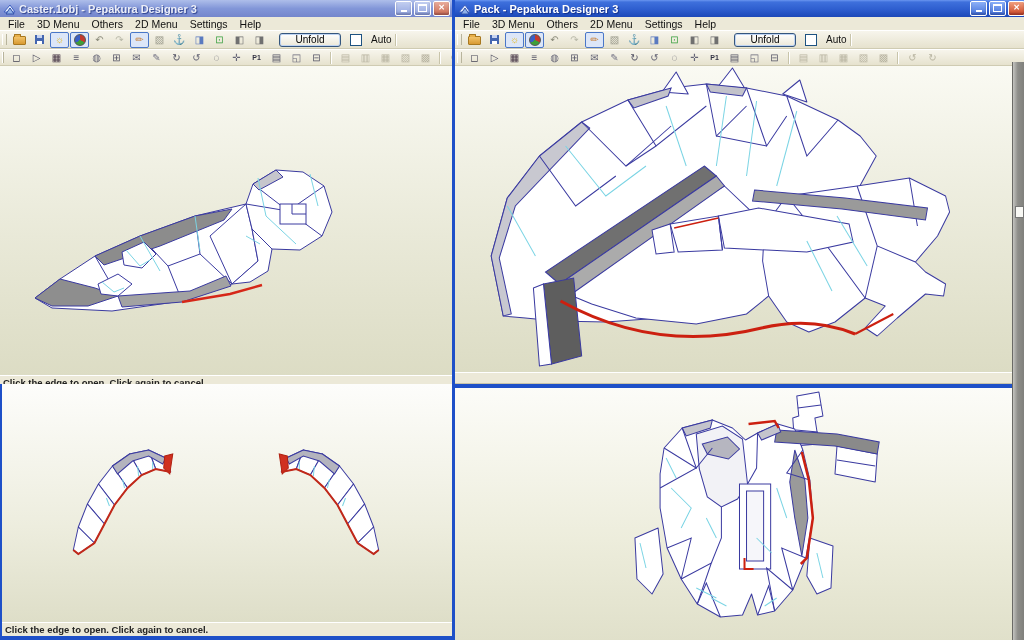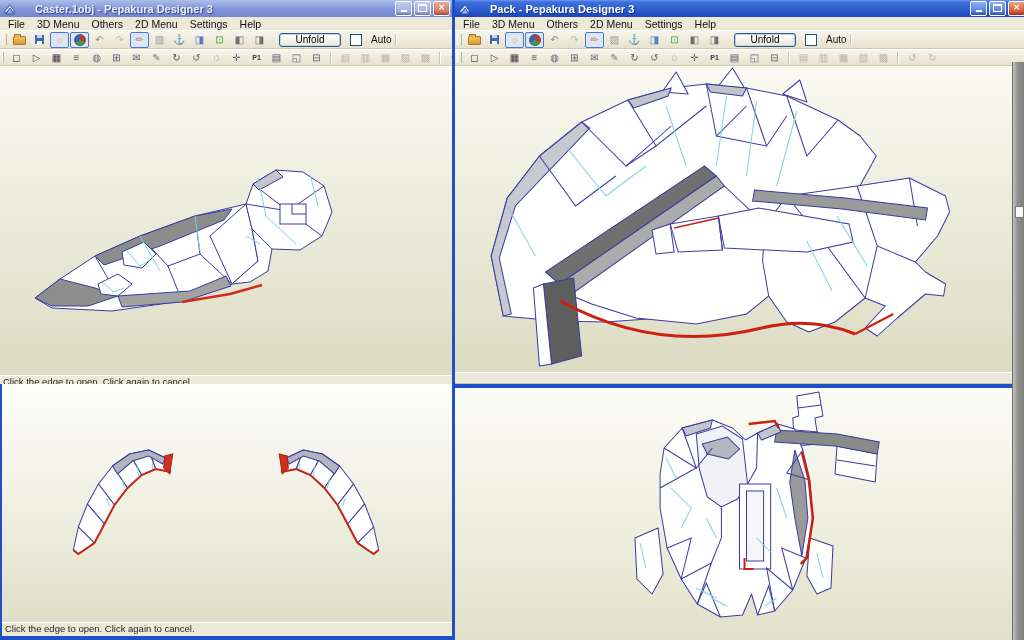--- a/index.html
+++ b/index.html
@@ -3,21 +3,21 @@
 <meta charset="utf-8">
 <style>
   html,body{margin:0;padding:0;}
   body{width:1024px;height:640px;overflow:hidden;font-family:"Liberation Sans",sans-serif;}
   .screen{position:relative;width:1024px;height:640px;background:#ECE9D8;overflow:hidden;}
   .win{position:absolute;background:#ECE9D8;}
   .win.active{border-left:3px solid #1E50C8;}
   .winb{border-left:2px solid #1E50C8;}
 
   
-  .titlebar{height:17px;display:flex;align-items:center;padding:0 2px 0 3px;gap:19px;}
+  .titlebar{height:17px;display:flex;align-items:center;padding:0 2px 0 3px;gap:3px;}
   .titlebar.tb-active{background:linear-gradient(180deg,#6A96F0 0%,#3E70DC 12%,#2E5ECF 55%,#1C48B8 100%);}
   .titlebar.tb-inactive{background:linear-gradient(180deg,#AEBEEA 0%,#8296D8 50%,#7486CC 100%);}
   .title{flex:1;color:#FFFFFF;font-weight:bold;font-size:11px;white-space:nowrap;overflow:hidden;
          text-shadow:1px 1px 1px rgba(10,30,110,.7);}
   .tb-inactive .title{color:#EDEFF8;}
   .appicon{width:13px;height:13px;display:inline-block;}
   .winbtns{display:flex;gap:2px;}
   .wb{width:15px;height:13px;border:1px solid #fff;border-radius:2px;display:inline-block;
       background:linear-gradient(180deg,#8CB0F8,#4470D8);box-shadow:inset 0 -2px 2px rgba(0,0,40,.25);}
   .wb.close{background:linear-gradient(180deg,#F0A080,#CC4422);}
@@ -56,21 +56,21 @@
   .cb{width:10px;height:10px;background:#fff;border:1px solid #1D5281;display:inline-block;}
   .cbl{font-size:10px;color:#111;}
 
   
   .viewport{position:relative;overflow:hidden;}
   .vp-lt{height:309px;background:linear-gradient(180deg,#FAFAF3 0%,#E9E9D8 55%,#DCDCC4 100%);}
   .vp-rt{height:306px;background:linear-gradient(180deg,#FAFAF3 0%,#E9E9D8 55%,#DCDCC4 100%);}
   .vp-lb{height:238px;background:linear-gradient(180deg,#FDFDFB 0%,#EDEDDE 60%,#DEDEC8 100%);}
   .vp-rb{height:253px;background:linear-gradient(180deg,#FCFCF8 0%,#EDEDDC 60%,#E0E0CA 100%);}
   .viewport svg{display:block;width:100%;height:100%;}
-  .statusbar{height:13px;background:#ECE9D8;border-top:1px solid #FFFFFF;display:flex;}
+  .statusbar{height:13px;background:#ECE9D8;border-top:1px solid #FFFFFF;display:flex;align-items:center;font-weight:bold;}
   .stxt{font-size:9.5px;color:#222;padding-left:3px;white-space:nowrap;}
   .statusstrip{height:10px;background:#ECE9D8;border-top:1px solid #FFFFFF;border-bottom:1px solid #C8C4AA;}
   .bluediv{height:4px;background:#1E50C8;}
   .bluebottom{height:5px;background:#1E50C8;}
 
   
   .edge-strip{position:absolute;left:1012px;top:62px;width:12px;height:578px;
               background:linear-gradient(90deg,#C4C4C0,#8E8E8A 40%,#7E7E7A);border-left:1px solid #6A6A66;}
   .edge-handle{position:absolute;left:2px;top:144px;width:7px;height:10px;background:#F8F8F4;border:1px solid #777;}
 </style>

